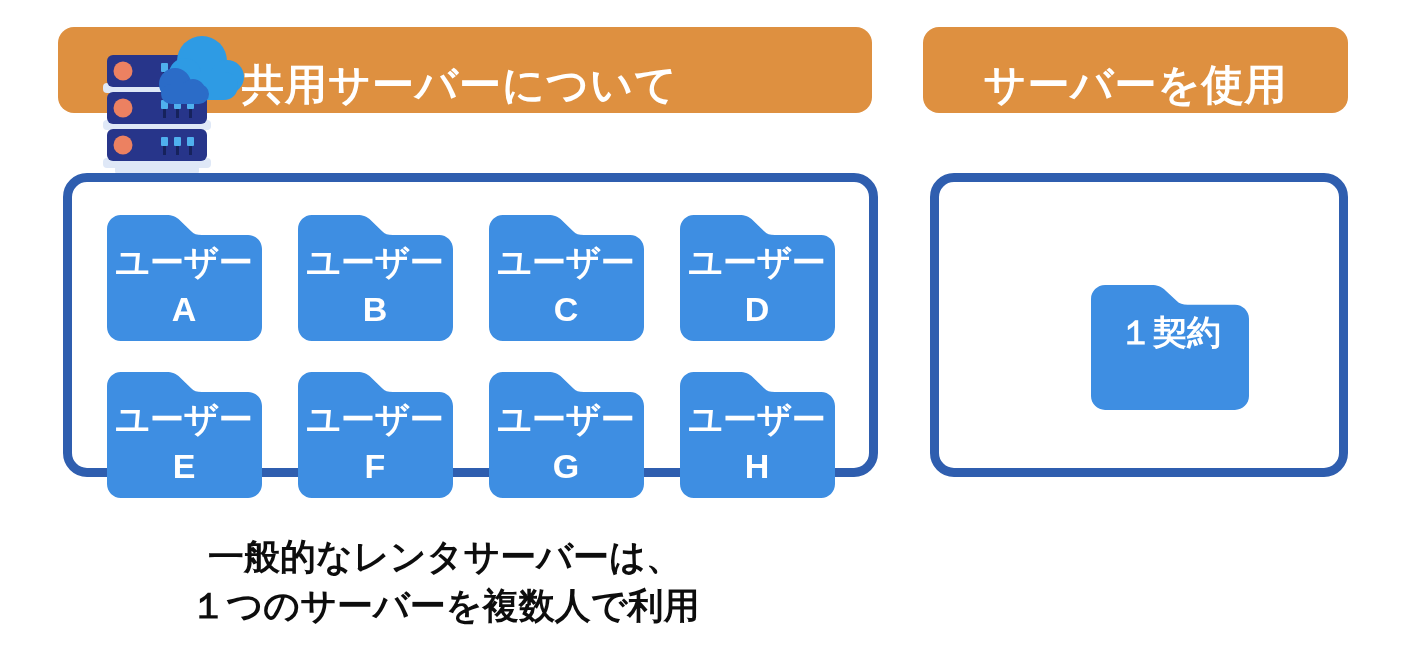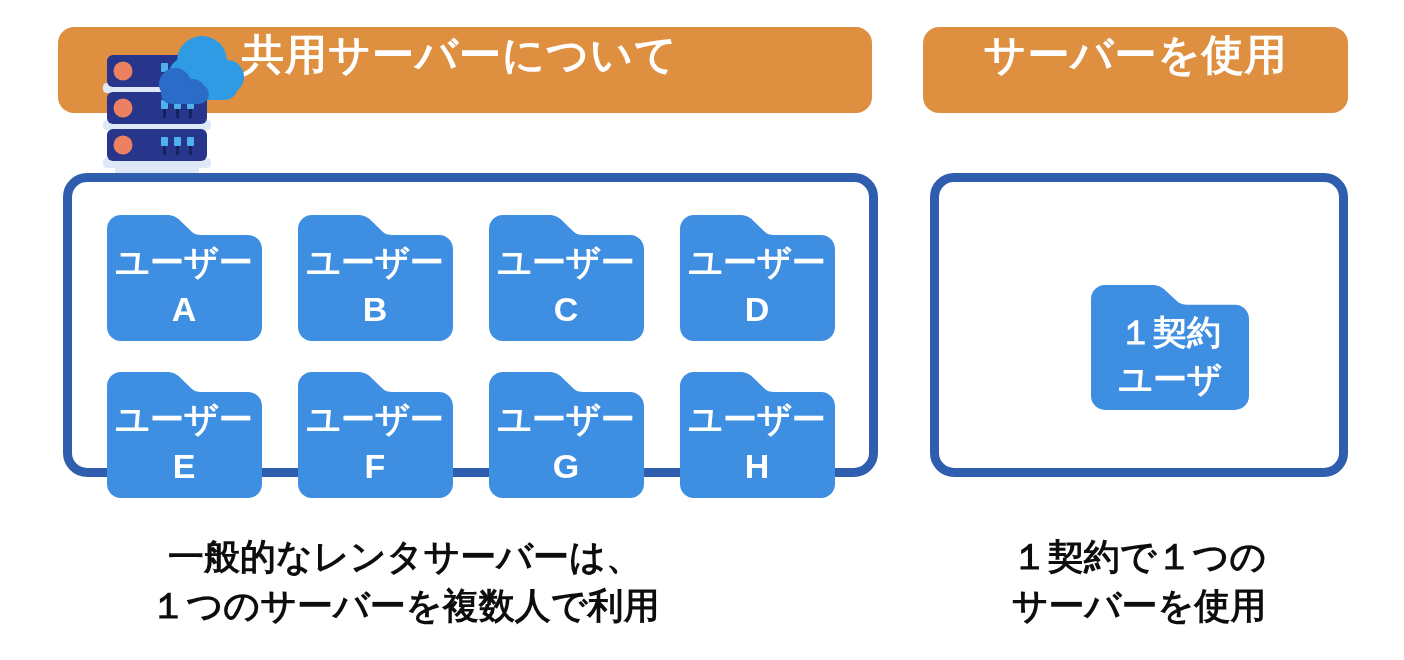--- a/index.html
+++ b/index.html
@@ -16,21 +16,21 @@
     --cloud-dark-blue: #2B6CC8;
   }
   * { margin:0; padding:0; box-sizing:border-box; }
   body { background:#ffffff; font-family:"Liberation Sans","DejaVu Sans",sans-serif; }
   .stage {
     position:relative; width:1404px; height:660px; background:#ffffff; overflow:hidden;
   }
   
   .banner {
     position:absolute; top:27px; height:86px; border-radius:16px;
-    background:var(--banner-orange); display:flex; align-items:flex-start; z-index:1;
+    background:var(--banner-orange); display:flex; align-items:flex-end; z-index:1;
   }
   .banner-left  { left:58px;  width:814px; }
   .banner-right { left:923px; width:425px; justify-content:center; }
   .banner-text {
     color:var(--banner-text); font-weight:bold; font-size:42px; letter-spacing:1px; white-space:nowrap;
   }
   .banner-left .banner-text { padding-left:184px; }
   
   .server-icon { position:absolute; left:100px; top:34px; width:145px; height:140px; z-index:2; }
   .srv-unit  { fill:var(--server-navy); }
@@ -57,21 +57,21 @@
   .folder-shape { position:absolute; inset:0; width:100%; height:100%; }
   .folder-shape path { fill:var(--folder-blue); }
   .folder-label {
     position:absolute; left:0; right:0; top:24px; text-align:center;
     color:#ffffff; font-weight:bold; font-size:34px; line-height:47px; white-space:nowrap;
   }
   .folder-single { position:absolute; left:116px; top:103px; width:158px; height:125px;margin-left:36px; }
   
   .caption {
     position:absolute; top:532px; text-align:center;
-    color:var(--caption-text); font-weight:bold; font-size:36px; line-height:49px; z-index:4;
+    color:var(--caption-text); font-weight:bold; font-size:36px; line-height:49px; z-index:4;margin-left:40px;
   }
   .caption-left  { left:0;     width:810px; }
   .caption-right { left:934px; width:410px; }
 </style>
 </head>
 <body>
 
 <div class="stage">
 
   <div class="banner banner-left">
@@ -210,27 +210,22 @@
     </div>
   </div>
 
   <div class="box box-right">
     <div class="folder folder-single">
       <svg class="folder-shape" viewBox="0 0 157 126" preserveAspectRatio="none">
           <path d="M14,0 H60 C66,0 70,1.5 74,5.5 L85,16 C88,19 91,20 96,20 H143 C150.7,20 157,26.3 157,34 V112 C157,119.7 150.7,126 143,126 H14 C6.3,126 0,119.7 0,112 V14 C0,6.3 6.3,0 14,0 Z"></path>
         </svg>
       <div class="folder-label">
         <div>１契約</div>
-        <div>ユーザ</div>
       </div>
     </div>
   </div>
 
   <div class="caption caption-left">
     <div>一般的なレンタサーバーは、</div>
     <div>１つのサーバーを複数人で利用</div>
   </div>
-  <div class="caption caption-right">
-    <div>１契約で１つの</div>
-    <div>サーバーを使用</div>
-  </div>
 
 </div>
 
 </body></html>

